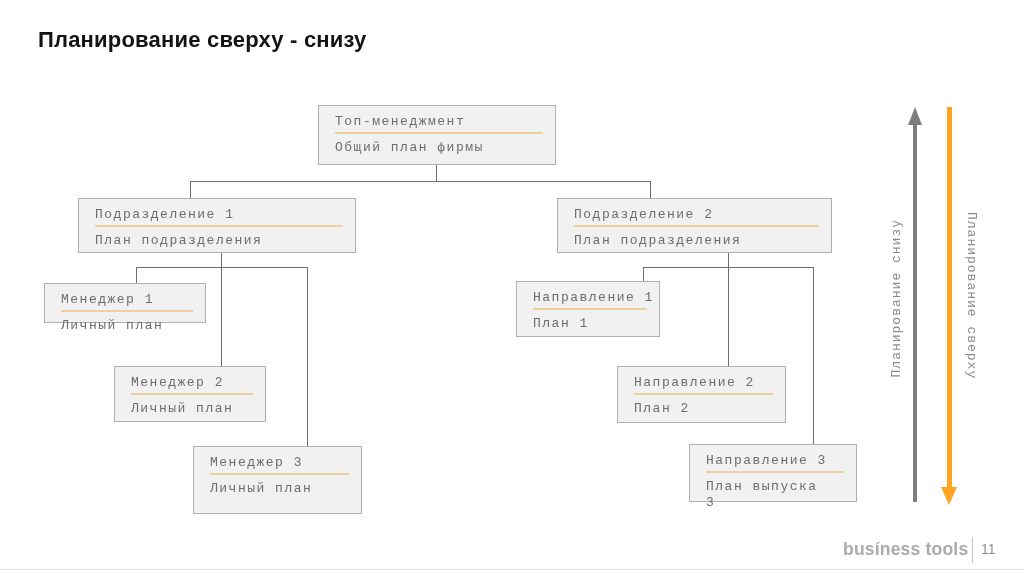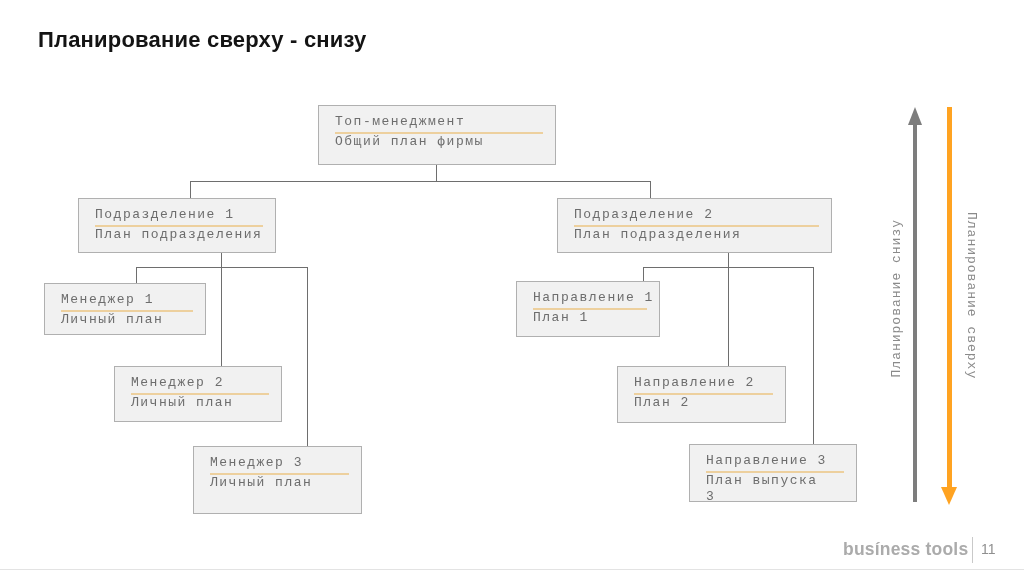--- a/index.html
+++ b/index.html
@@ -14,21 +14,21 @@
   
   .node {
     position:absolute; box-sizing:border-box;
     background:#f1f1f1; border:1px solid #b0b0b0;
     padding:8px 12px 0 16px;
     font-family:"Liberation Mono","DejaVu Sans Mono",monospace;
     color:#6d6d6d; overflow:visible;
   }
   .node-label { font-size:13px; letter-spacing:1.5px; white-space:nowrap; line-height:15px; }
   .node-underline { height:0; border-bottom:2px solid #edd09e; margin-top:3px; }
-  .node-sublabel { font-size:13px; letter-spacing:1.5px; margin-top:0; line-height:16px; }
+  .node-sublabel { font-size:13px; letter-spacing:1.5px; margin-top:6px; line-height:16px; }
   .node--n3 .node-sublabel { max-width:122px; }
   
   .cline { position:absolute; background:#6e6e6e; }
   
   .arrow-shaft { position:absolute; }
   .arrow-head { position:absolute; width:0; height:0; }
   .shaft-gray { left:913px; top:124px; width:4px; height:378px; background:#7d7d7d; }
   .head-gray {
     left:908px; top:107px;
     border-left:7px solid transparent; border-right:7px solid transparent;
@@ -75,39 +75,39 @@
   <div class="cline" style="left:643px;top:267px;width:170px;height:1px"></div>
   <div class="cline" style="left:643px;top:267px;width:1px;height:14px"></div>
   <div class="cline" style="left:813px;top:267px;width:1px;height:177px"></div>
 
   <div class="node" style="left:318px;top:105px;width:238px;height:60px">
     <div class="node-label">Топ-менеджмент</div>
     <div class="node-underline"></div>
     <div class="node-sublabel">Общий план фирмы</div>
   </div>
 
-  <div class="node" style="left:78px;top:198px;width:198px;height:55px">
+  <div class="node" style="left:78px;top:198px;width:278px;height:55px">
     <div class="node-label">Подразделение 1</div>
     <div class="node-underline"></div>
     <div class="node-sublabel">План подразделения</div>
   </div>
 
   <div class="node" style="left:557px;top:198px;width:275px;height:55px">
     <div class="node-label">Подразделение 2</div>
     <div class="node-underline"></div>
     <div class="node-sublabel">План подразделения</div>
   </div>
 
-  <div class="node" style="left:44px;top:283px;width:162px;height:52px">
+  <div class="node" style="left:44px;top:283px;width:162px;height:40px">
     <div class="node-label">Менеджер 1</div>
     <div class="node-underline"></div>
     <div class="node-sublabel">Личный план</div>
   </div>
 
-  <div class="node" style="left:114px;top:366px;width:168px;height:56px">
+  <div class="node" style="left:114px;top:366px;width:152px;height:56px">
     <div class="node-label">Менеджер 2</div>
     <div class="node-underline"></div>
     <div class="node-sublabel">Личный план</div>
   </div>
 
   <div class="node" style="left:193px;top:446px;width:169px;height:68px">
     <div class="node-label">Менеджер 3</div>
     <div class="node-underline"></div>
     <div class="node-sublabel">Личный план</div>
   </div>

